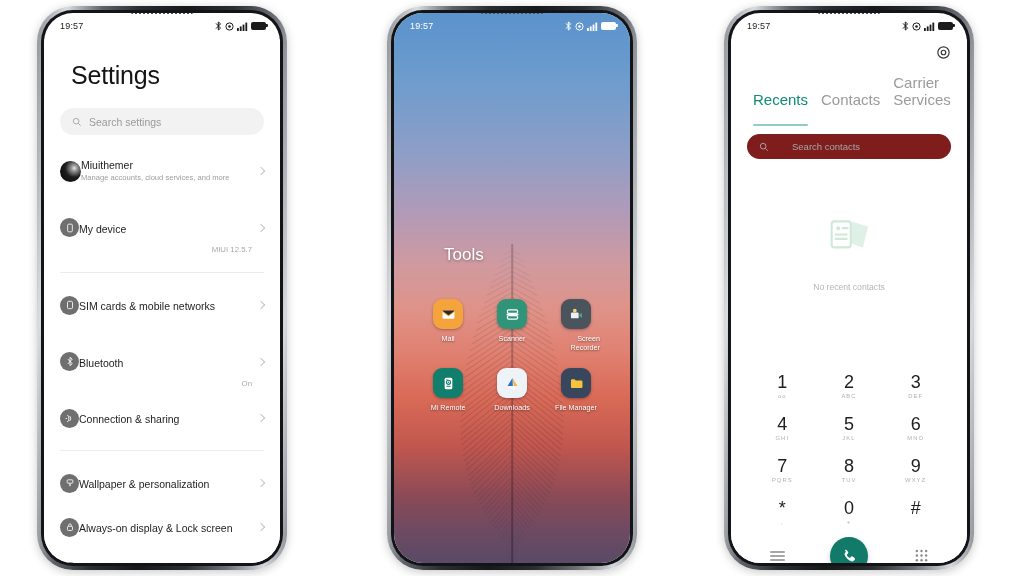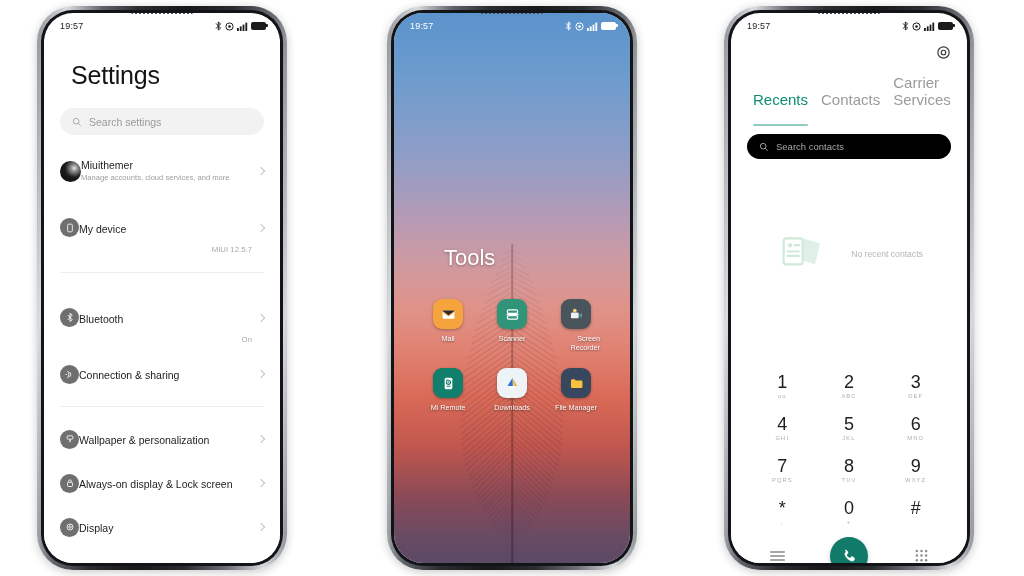--- a/index.html
+++ b/index.html
@@ -134,21 +134,21 @@
     background:linear-gradient(180deg,rgba(30,20,35,.55),rgba(25,15,30,.85));
     transform:translateX(-50%);
   }
   .barb{
     position:absolute;left:50%;height:1.1px;border-radius:1px;
     background:rgba(40,25,45,.5);transform-origin:left center;
   }
   .barbL{transform-origin:right center;}
   .folder-title{
     position:absolute;left:50px;top:232px;
-    font-size:22px;color:#ffffff;font-weight:400;
+    font-size:17px;color:#ffffff;font-weight:400;
     text-shadow:0 1px 3px rgba(0,0,0,.35);
   }
   .app-grid{
     position:absolute;left:0;right:0;top:286px;
     display:grid;grid-template-columns:repeat(3,1fr);
     row-gap:16px;padding:0 22px;box-sizing:border-box;
   }
   .app{display:flex;flex-direction:column;align-items:center;gap:5px;}
   .app-ico{
     width:30px;height:30px;border-radius:9px;
@@ -164,26 +164,26 @@
   .dialer{height:100%;background:#fff;display:flex;flex-direction:column;}
   .gear-row{display:flex;justify-content:flex-end;padding:6px 16px 0 0;}
   .tabs{display:flex;gap:13px;padding:10px 0 0 22px;align-items:flex-end;}
   .tab{font-size:15px;color:#9b9b9b;padding-bottom:18px;position:relative;}
   .tab.active{color:#0f8d74;}
   .tab.active:after{
     content:"";position:absolute;left:0;right:0;bottom:0;height:1.6px;
     background:#0f8d74;border-radius:1px;opacity:.45;
   }
   .dial-search{
-    margin:8px 16px 0 16px;height:25px;border-radius:13px;background:#000000;
-    display:flex;align-items:center;gap:7px;padding:0 12px;box-sizing:border-box;
+    margin:8px 16px 0 16px;height:25px;border-radius:13px;background:#7f1d1d;
+    display:flex;align-items:center;gap:23px;padding:0 12px;box-sizing:border-box;
   }
   .dial-search .ph{font-size:9.5px;color:#a6a6a6;}
   .empty{
-    flex:1;display:flex;align-items:center;justify-content:center;
+    flex:1;display:flex;flex-direction:column;align-items:center;justify-content:center;
     gap:24px;padding-bottom:16px;
   }
   .empty-label{font-size:8.6px;color:#b5b5b5;}
   .keypad{
     display:grid;grid-template-columns:repeat(3,1fr);
     padding:0 18px 0 18px;box-sizing:border-box;
   }
   .key{
     height:42px;display:flex;flex-direction:column;align-items:center;justify-content:center;
   }
@@ -263,20 +263,31 @@
                   <span class="set-label">My device</span>
                 </span>
                 <span class="set-value">MIUI 12.5.7</span>
                 <span class="chev"></span>
               </div>
             </div>
 
             <div class="set-divider"></div>
 
             <div class="set-group">
+              <div class="set-row">
+                <span class="set-icon">
+                  <svg width="10" height="10" viewBox="0 0 12 12">
+                      <rect x="3" y="1.6" width="6" height="8.8" rx="1.4" stroke="#fff" stroke-width="1" fill="none"></rect>
+                    </svg>
+                </span>
+                <span class="set-text">
+                  <span class="set-label">SIM cards &amp; mobile networks</span>
+                </span>
+                <span class="chev"></span>
+              </div>
 
 
               <div class="set-row">
                 <span class="set-icon">
                   <svg width="8" height="11" viewBox="0 0 8 12">
                       <path d="M1.6 3.4 6.4 8.4 4 10.5V1.5l2.4 2L1.6 8.6" stroke="#fff" stroke-width="1" fill="none"></path>
                     </svg>
                 </span>
                 <span class="set-text">
                   <span class="set-label">Bluetooth</span>

